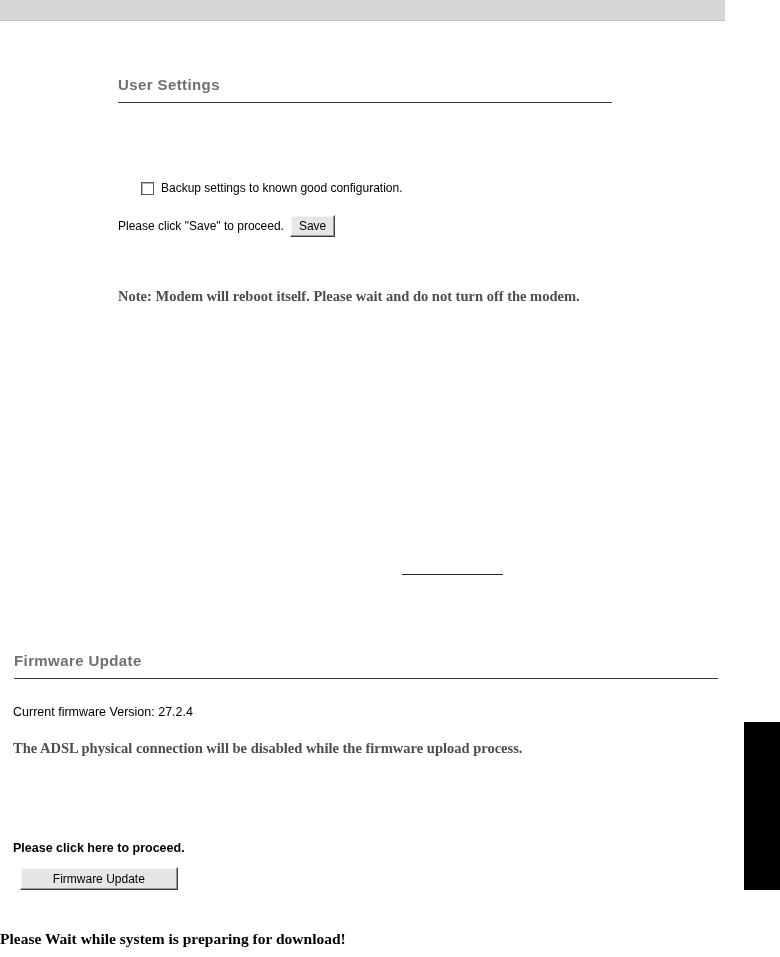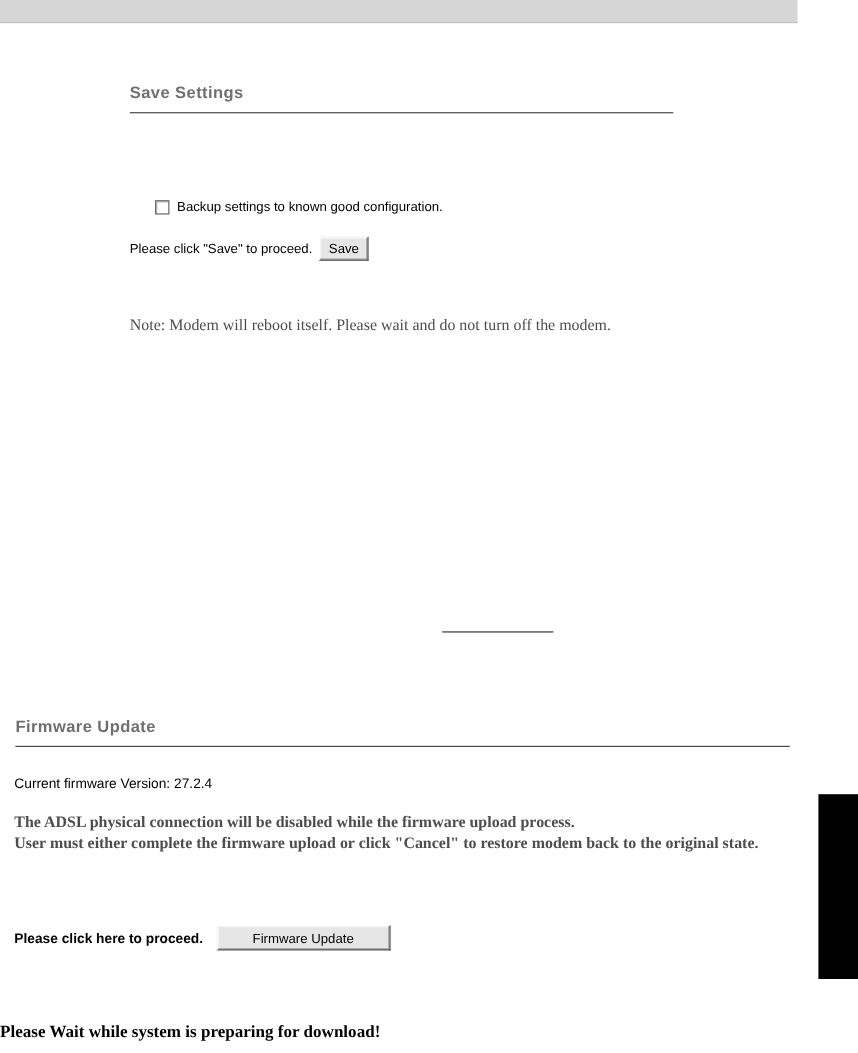--- a/index.html
+++ b/index.html
@@ -85,21 +85,21 @@
     height: 22px;
     padding: 0 8px;
     cursor: pointer;
     text-align: center;
   }
   .save-note {
     position: absolute;
     left: 118px; top: 288px;
     font-family: "Liberation Serif", serif;
     font-size: 14.5px;
-    font-weight: normal;
+    font-weight: bold;
     color: #4d4d4d;
   }
   .mid-line {
     position: absolute;
     left: 402px; top: 574px;
     width: 101px; height: 0;
     border-top: 1px solid #222222;
   }
   
   .fw-title-wrap {
@@ -125,20 +125,21 @@
     font-weight: bold;
     color: #4d4d4d;
     line-height: 18.5px;
   }
   .fw-proceed-row {
     position: absolute;
     left: 13px; top: 841px;
     display: flex;
     align-items: center;
     gap: 12px;
+    flex-direction: column;
   }
   .fw-proceed-text {
     font-size: 12.5px;
     font-weight: bold;
     color: #000000;
   }
   .fw-btn {
     width: 158px;
     height: 23px;
     text-align: center;
@@ -160,21 +161,21 @@
   }
 </style>
 </head>
 <body>
 
 <div class="page">
 
   <div class="top-bar"></div>
 
   <div class="save-title-wrap">
-    <h1 class="section-title">Save Settings</h1>
+    <h1 class="section-title">User Settings</h1>
   </div>
 
 
   <div class="backup-row">
     <div class="checkbox"></div>
     <span class="backup-label">Backup settings to known good configuration.</span>
   </div>
 
   <div class="proceed-row">
     <span class="proceed-text">Please click "Save" to proceed.</span>
@@ -189,21 +190,20 @@
     <h1 class="section-title">Firmware Update</h1>
   </div>
 
   <div class="fw-version-row">
     <span class="fw-version-label">Current firmware Version:</span>
     <span class="fw-version-value">27.2.4</span>
   </div>
 
   <div class="fw-warning">
     <div>The ADSL physical connection will be disabled while the firmware upload process.</div>
-    <div>User must either complete the firmware upload or click "Cancel" to restore modem back to the original state.</div>
   </div>
 
   <div class="fw-proceed-row">
     <span class="fw-proceed-text">Please click here to proceed.</span>
     <button class="win-btn fw-btn">Firmware Update</button>
   </div>
 
   <div class="black-panel"></div>
 
   <div class="footer-wait">Please Wait while system is preparing for download!</div>

